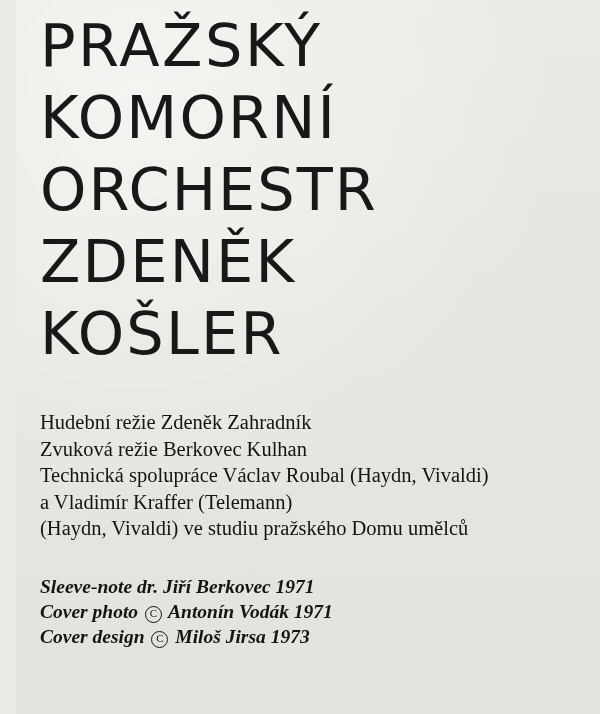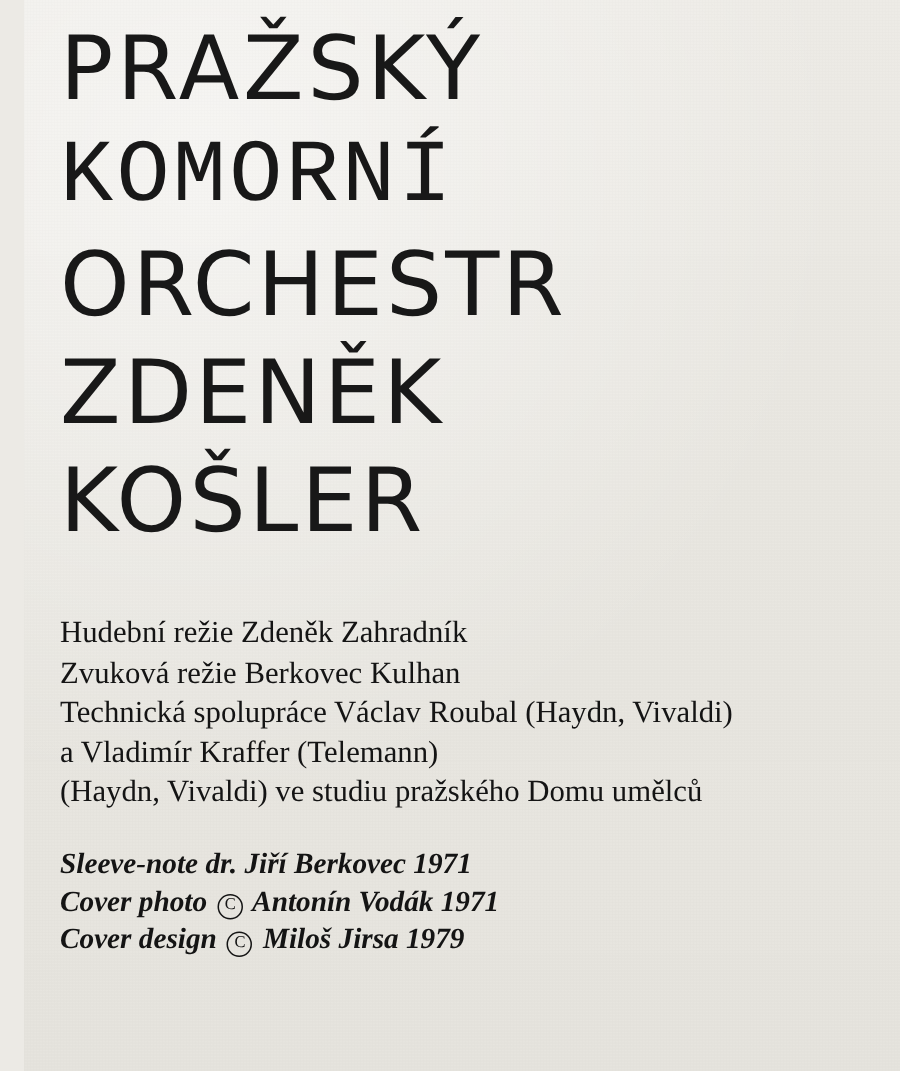--- a/index.html
+++ b/index.html
@@ -46,40 +46,40 @@
   .title-line {
     font-family: "DejaVu Sans", sans-serif;
     font-weight: 400;
     font-size: 59px;
     line-height: 72px;
     letter-spacing: 2.5px;
     color: #181818;
     white-space: nowrap;
     margin: 0;
   }
-  .title-line.l2 { letter-spacing: 2.2px; font-family: Liberation Mono, monospace; }
+  .title-line.l2 { letter-spacing: 2.2px; }
   .title-line.l3 { letter-spacing: 2.0px; }
   .title-line.l4 { letter-spacing: 2.2px; }
   .title-line.l5 { letter-spacing: 2.2px; }
 
   
   .credits {
     margin-top: 39px;
     font-family: "Liberation Serif", serif;
     font-size: 20.5px;
     line-height: 26.5px;
     color: #141414;
   }
   .credits div {
     white-space: nowrap;
   }
 
   
   .notes {
-    margin-top: 22px;
+    margin-top: 32px;
     font-family: "Liberation Serif", serif;
     font-style: italic;
     font-weight: 700;
     font-size: 19.5px;
     line-height: 25px;
     color: #141414;
   }
   .notes div {
     white-space: nowrap;
   }
@@ -125,18 +125,18 @@
     <div class="notes">
       <div>Sleeve-note dr. Jiří Berkovec 1971</div>
       <div>
         <span>Cover photo</span>
         <span class="copy-mark">C</span>
         <span>Antonín Vodák 1971</span>
       </div>
       <div>
         <span>Cover design</span>
         <span class="copy-mark">C</span>
-        <span>Miloš Jirsa 1979</span>
+        <span>Miloš Jirsa 1973</span>
       </div>
     </div>
 
   </div>
 </div>
 
 </body></html>

